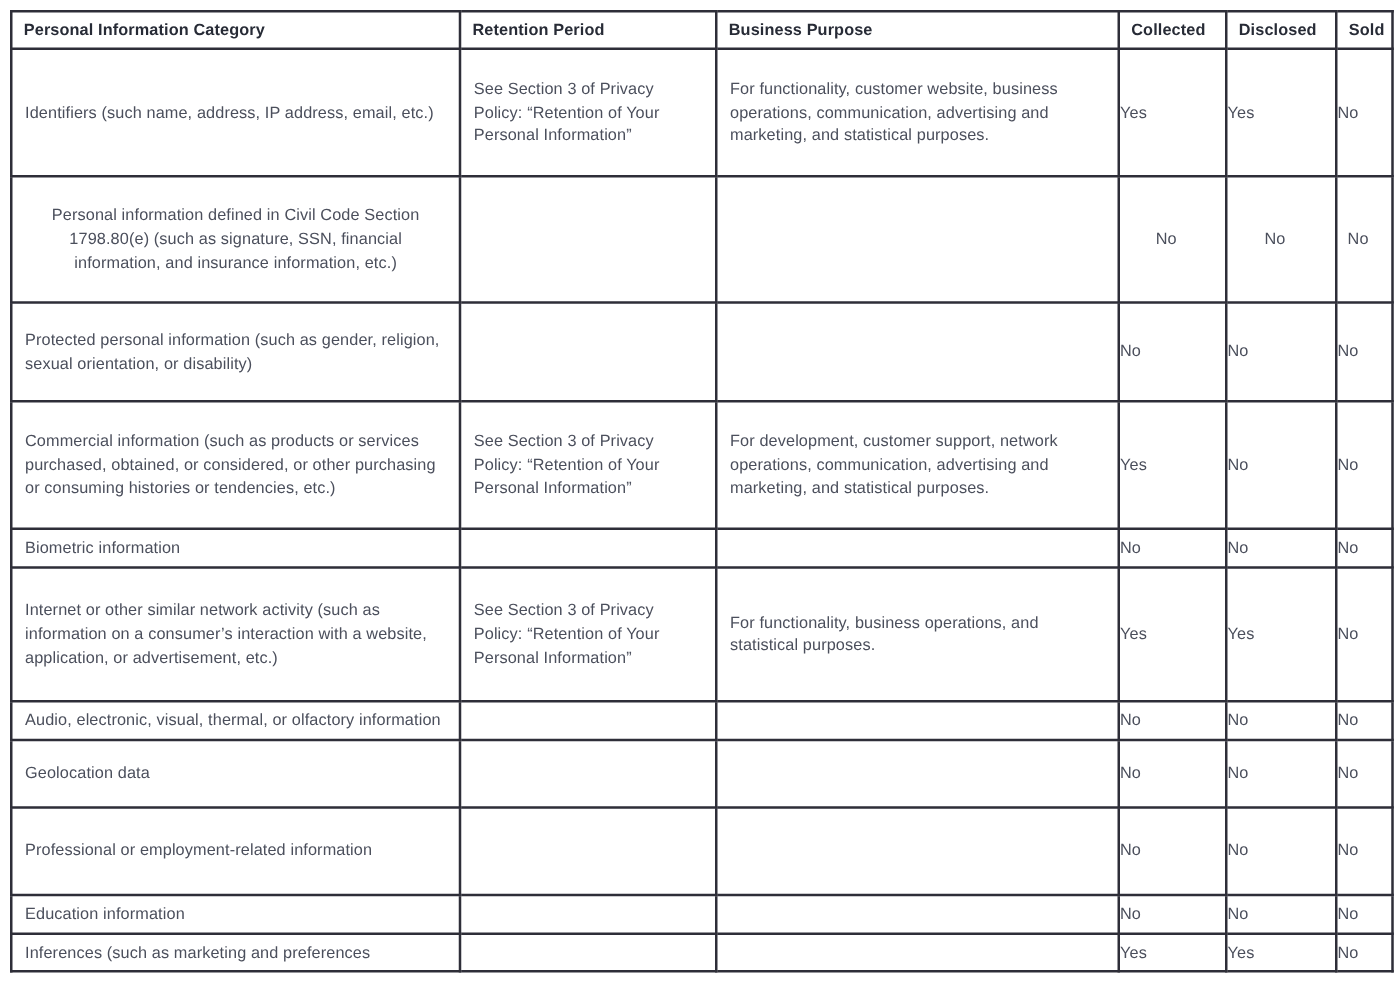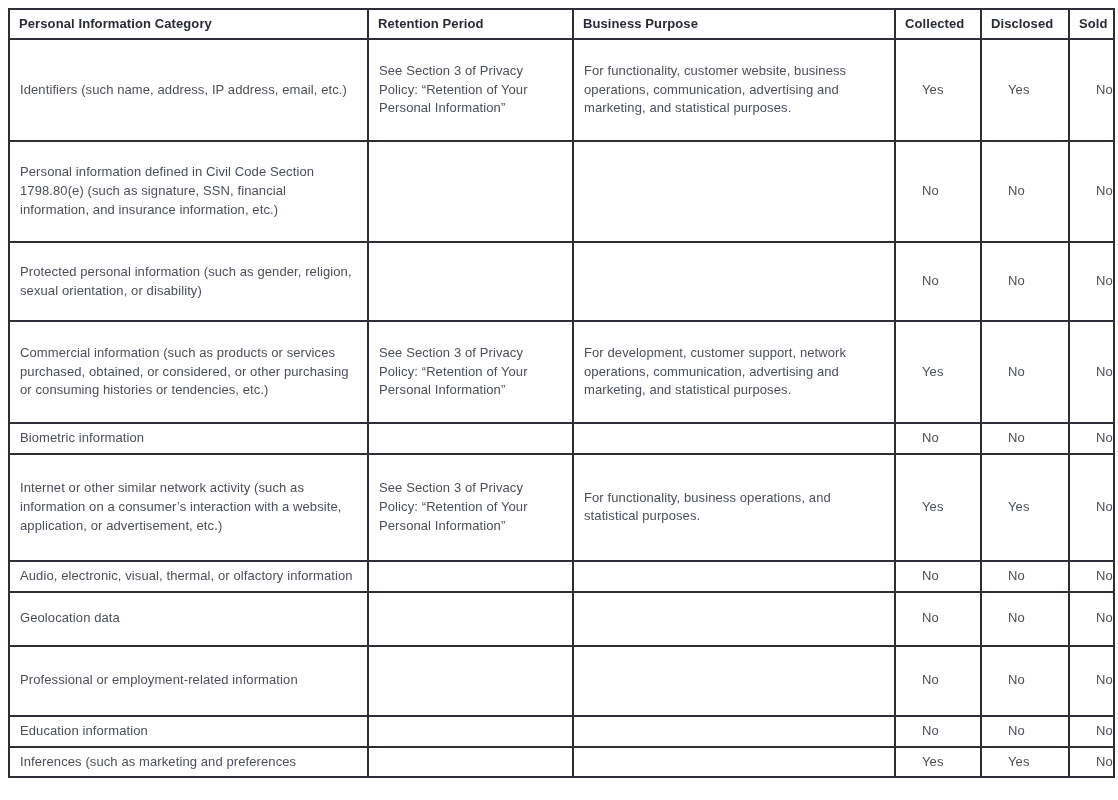--- a/index.html
+++ b/index.html
@@ -36,31 +36,31 @@
   }
   .pi-table th {
     color: var(--header-text);
     font-weight: bold;
     height: 30px;
     white-space: nowrap;
     padding: 4px 8px 4px 9px;
   }
   
   tbody tr:nth-child(1)  td { height: 102px; }
-  tbody tr:nth-child(2)  td { height: 101px; }
+  tbody tr:nth-child(2)  td { height: 101px; text-align: center; }
   tbody tr:nth-child(3)  td { height: 79px;  }
   tbody tr:nth-child(4)  td { height: 102px; }
   tbody tr:nth-child(5)  td { height: 25px;  }
   tbody tr:nth-child(6)  td { height: 107px; }
   tbody tr:nth-child(7)  td { height: 26px;  }
   tbody tr:nth-child(8)  td { height: 54px;  }
   tbody tr:nth-child(9)  td { height: 70px;  }
   tbody tr:nth-child(10) td { height: 26px;  }
   tbody tr:nth-child(11) td { height: 30px;  }
-  td.flag-cell { padding-left: 26px; margin-left: 23px; }
+  td.flag-cell { padding-left: 0; margin-left: 23px; }
 </style>
 </head>
 <body>
 
 <div class="page">
   <table class="pi-table">
     <colgroup>
       <col style="width:359px">
       <col style="width:205px">
       <col style="width:322px">

